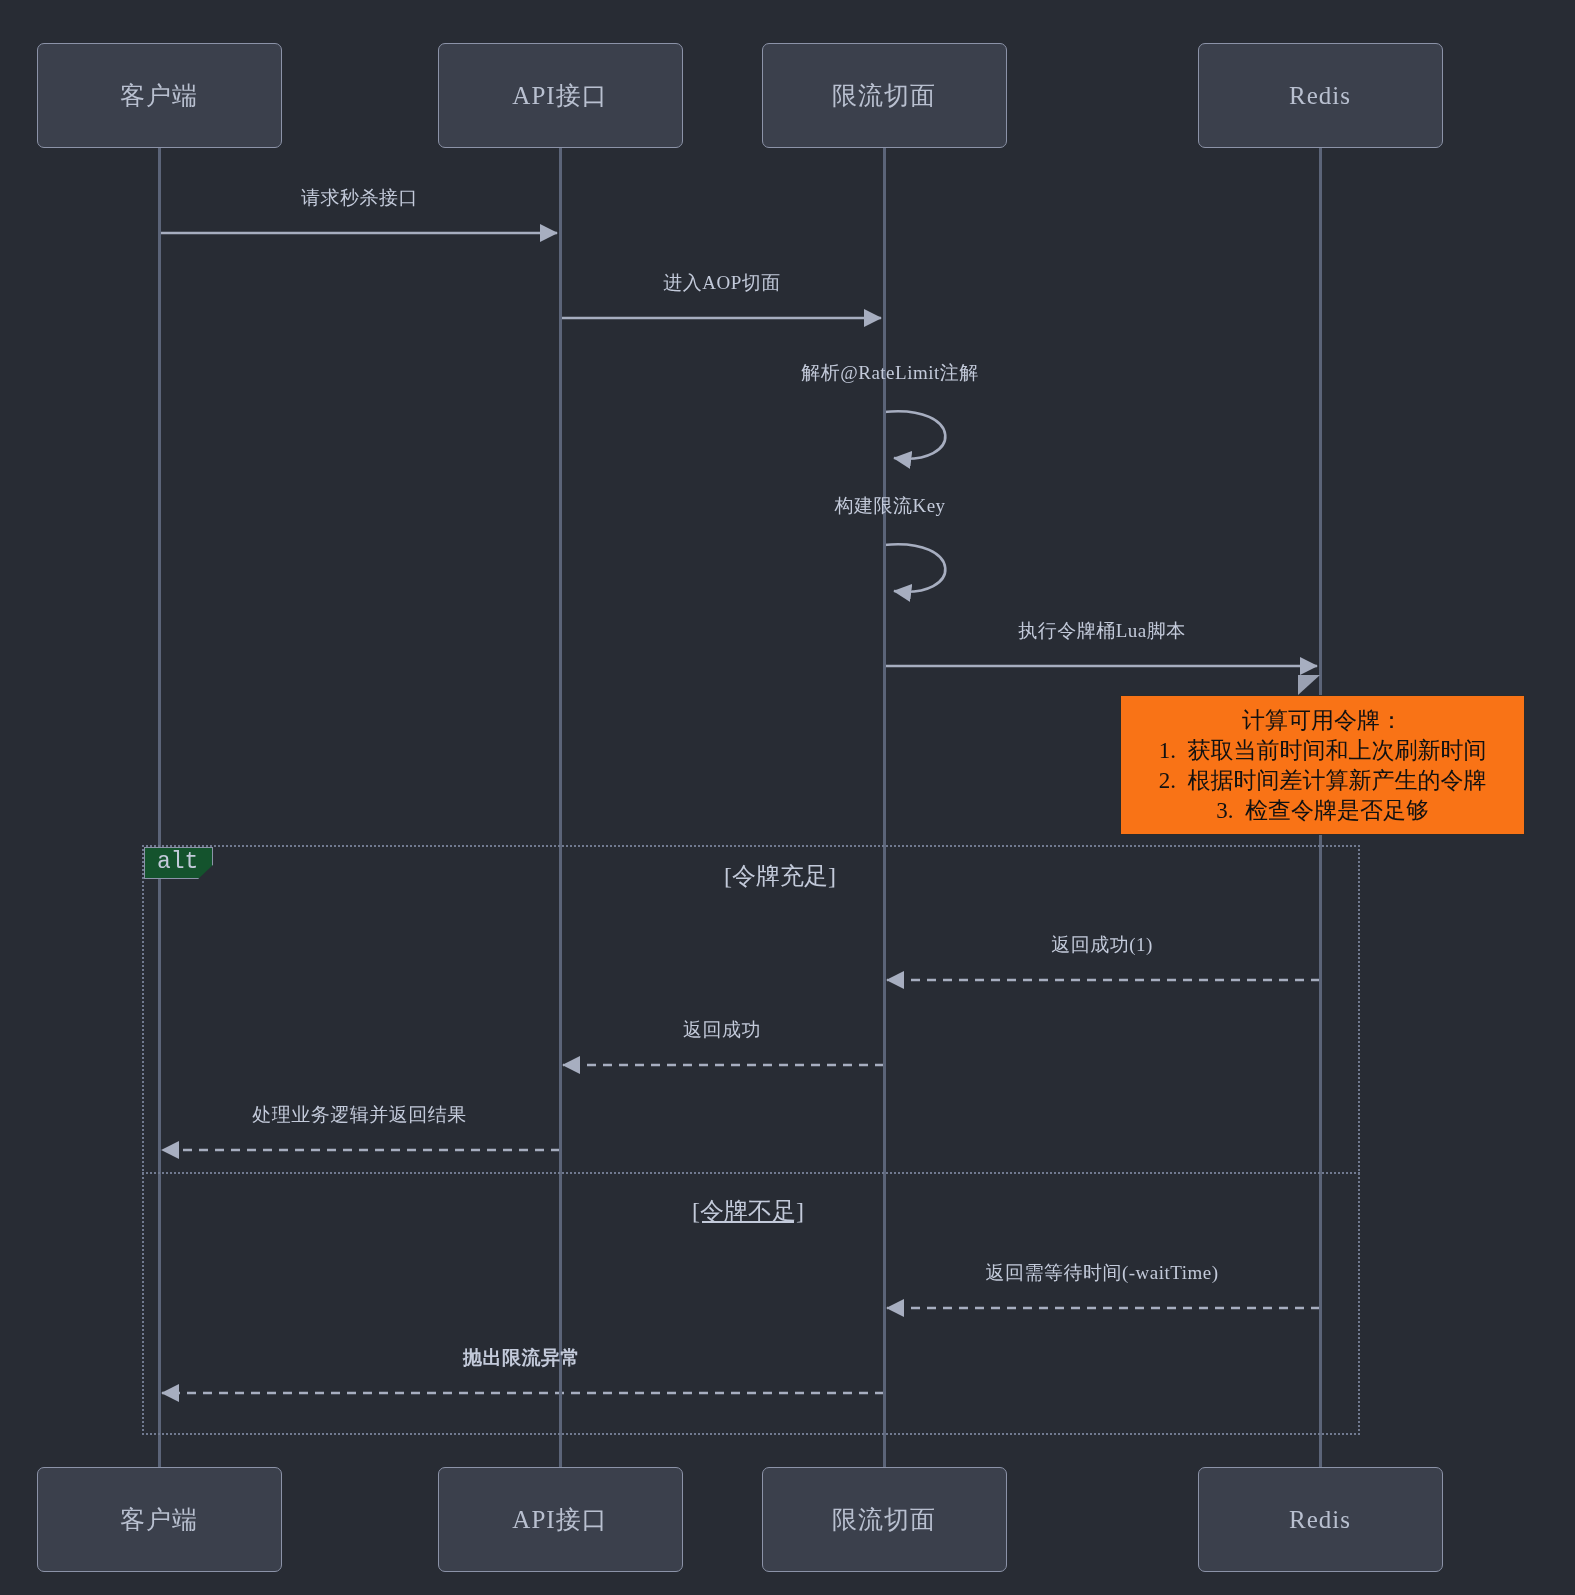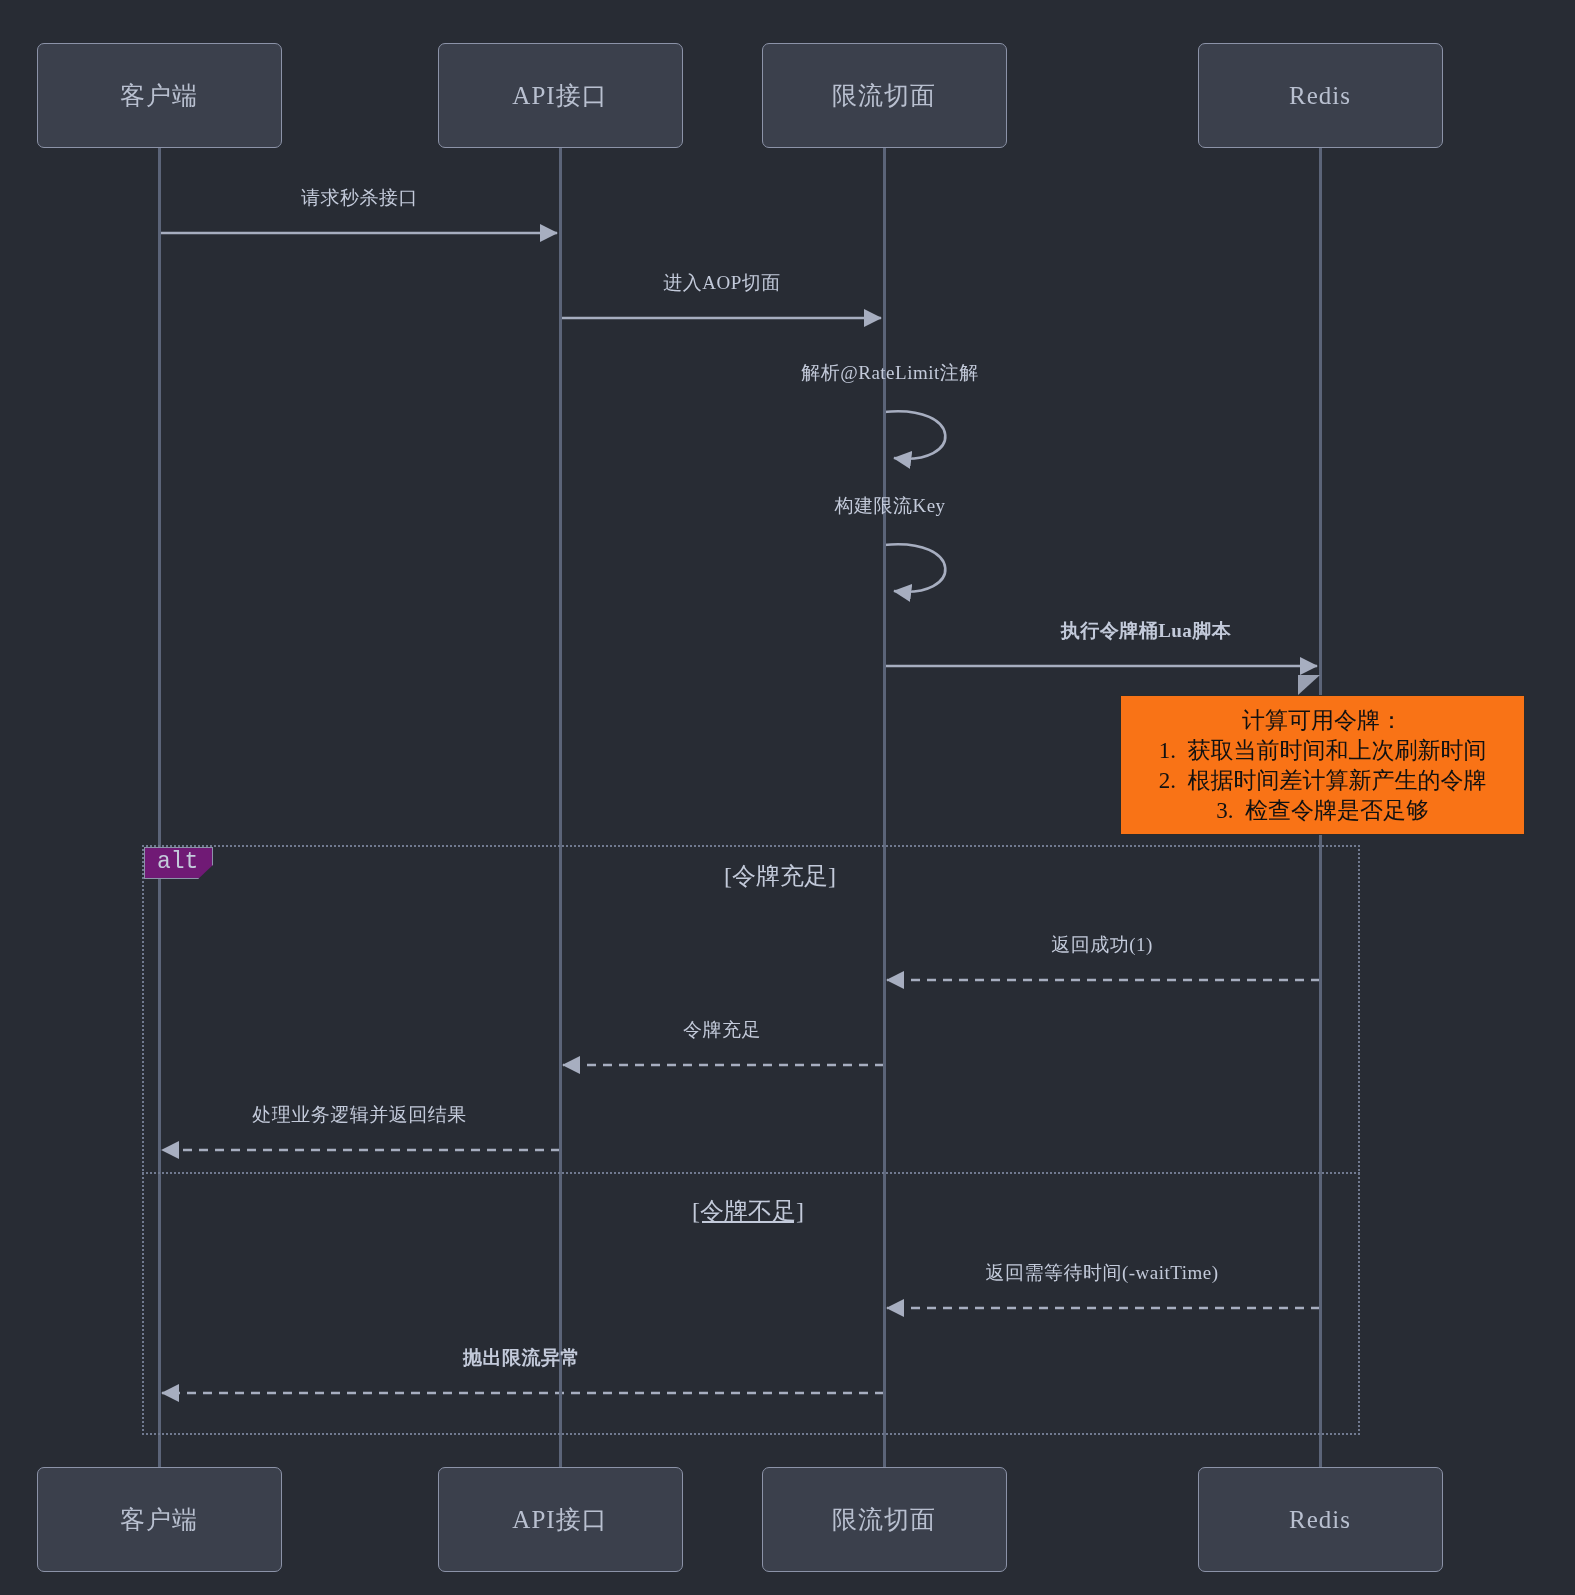--- a/index.html
+++ b/index.html
@@ -60,21 +60,21 @@
     background:transparent;
   }
   .alt-divider{
     position:absolute;
     height:0;
     border-top:2.5px dotted #717a90;
   }
   .alt-tag{
     position:absolute;
     box-sizing:border-box;
-    background:#701a75;
+    background:#14532d;
     border:1.5px solid #8c93a8;
     color:#c3cada;
     font-family:"Liberation Mono","DejaVu Sans Mono",monospace;
     font-size:23px;
     padding:3px 14px 4px 12px;
     line-height:1;
     clip-path:polygon(0 0,100% 0,100% 55%,78% 100%,0 100%);
   }
   .cond-label{
     position:absolute;
@@ -131,23 +131,23 @@
       <div class="lifeline" style="left: 157.5px; top: 148px; height: 1319px;"></div>
       <div class="lifeline" style="left: 558.5px; top: 148px; height: 1319px;"></div>
       <div class="lifeline" style="left: 882.5px; top: 148px; height: 1319px;"></div>
       <div class="lifeline" style="left: 1318.5px; top: 148px; height: 1319px;"></div>
     </div>
   <div id="labels">
       <div class="msg-label" style="left: 359.5px; top: 185px;">请求秒杀接口</div>
       <div class="msg-label" style="left: 722px; top: 270px;">进入AOP切面</div>
       <div class="msg-label" style="left: 890px; top: 360px;">解析@RateLimit注解</div>
       <div class="msg-label" style="left: 890px; top: 493px;">构建限流Key</div>
-      <div class="msg-label" style="left: 1146px; top: 618px; font-weight: bold;">执行令牌桶Lua脚本</div>
+      <div class="msg-label" style="left: 1102px; top: 618px;">执行令牌桶Lua脚本</div>
       <div class="msg-label" style="left: 1102px; top: 932px;">返回成功(1)</div>
-      <div class="msg-label" style="left: 722px; top: 1017px;">令牌充足</div>
+      <div class="msg-label" style="left: 722px; top: 1017px;">返回成功</div>
       <div class="msg-label" style="left: 359.5px; top: 1102px;">处理业务逻辑并返回结果</div>
       <div class="msg-label" style="left: 1102px; top: 1260px;">返回需等待时间(-waitTime)</div>
       <div class="msg-label" style="left: 521.5px; top: 1345px; font-weight: bold;">抛出限流异常</div>
     </div>
 
   <div class="note-tail" id="note-tail" style="left: 1298px; top: 675px;"></div>
   <div class="note" id="note" style="left: 1120px; top: 695px; width: 405px; min-height: 127px;">计算可用令牌：
 1.  获取当前时间和上次刷新时间
 2.  根据时间差计算新产生的令牌
 3.  检查令牌是否足够</div>

